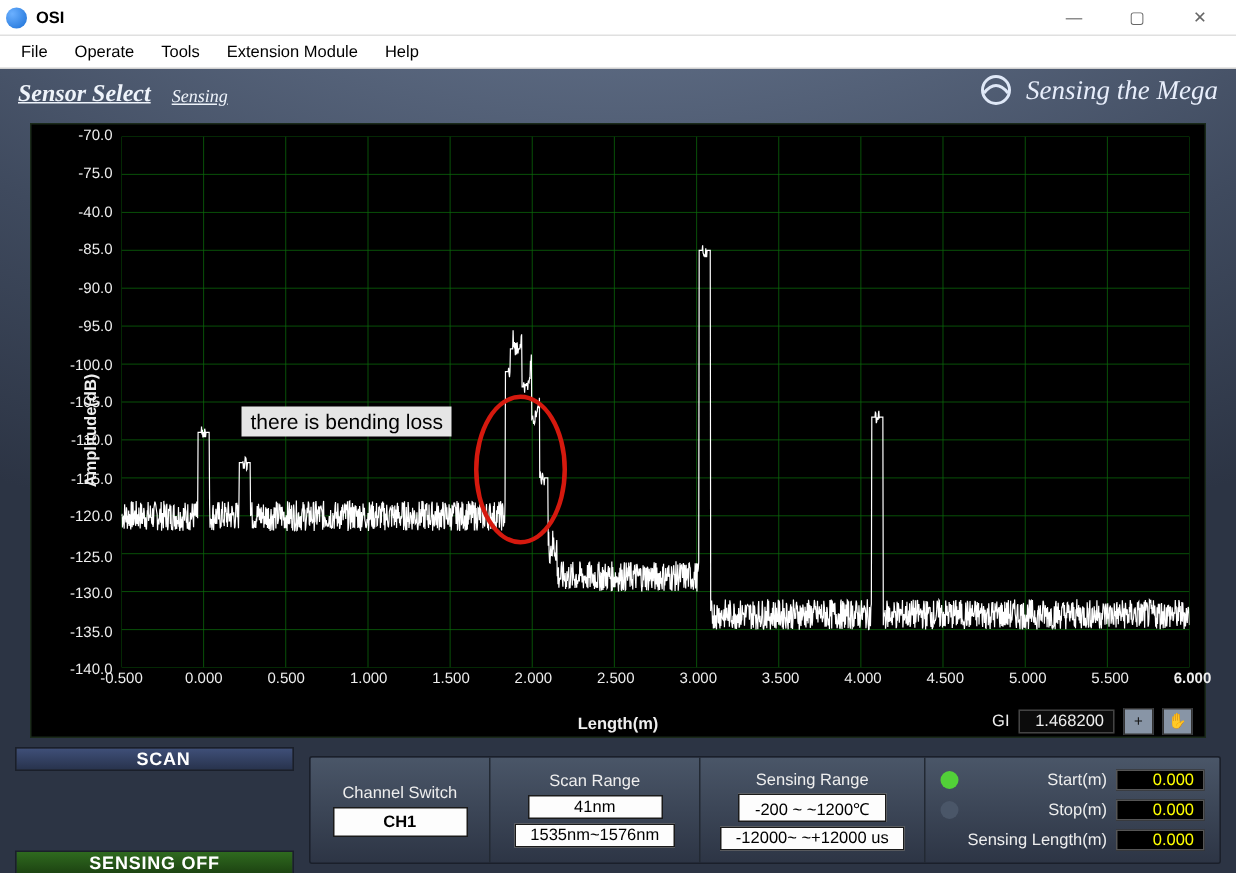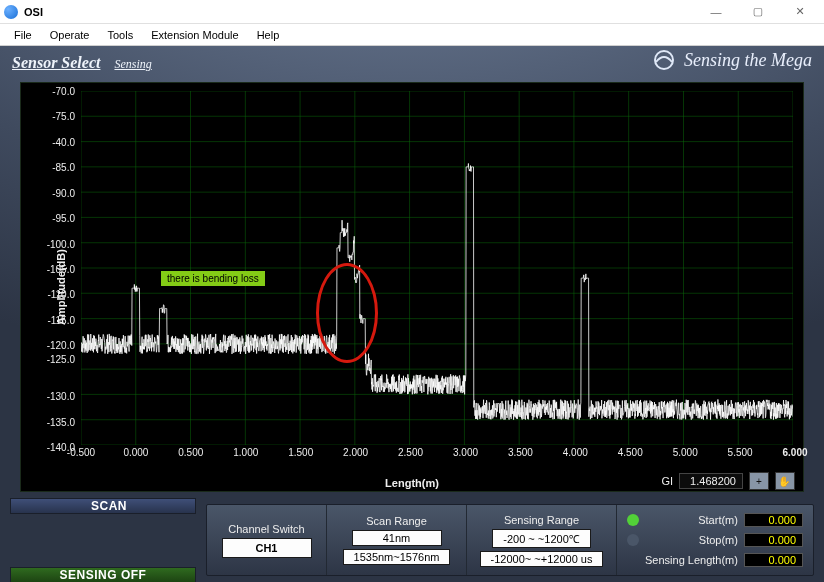--- a/index.html
+++ b/index.html
@@ -36,21 +36,21 @@
     .ticks-y { position: absolute; left: 0; top: 8px; bottom: 46px; width: 56px; }
     .ticks-y span { position: absolute; right: 2px; color: #eee; font-size: 10px; transform: translateY(-50%); }
     .ticks-x { position: absolute; left: 60px; right: 10px; bottom: 30px; height: 14px; }
     .ticks-x span { position: absolute; color: #eee; font-size: 10px; transform: translateX(-50%); }
     .bottom-strip { position: absolute; left: 0; right: 0; bottom: 0; height: 20px; display: flex; align-items: center; justify-content: flex-end; gap: 6px; padding: 0 8px; }
     .bottom-strip .glabel { color: #eee; }
     .gval { background: #0c0c0c; border: 1px solid #444; color: #eee; padding: 1px 6px; width: 64px; text-align: right; }
     .toolbtn { width: 20px; height: 18px; background: #8895a6; border: 1px solid #333; display: inline-flex; align-items: center; justify-content: center; color: #111; font-size: 10px; }
 
     
-    .annot-box { position: absolute; background: #84cc16; color: #000; padding: 2px 6px; font-size: 10px; }
+    .annot-box { position: absolute; background: #e5e5e5; color: #000; padding: 2px 6px; font-size: 14px; }
     .annot-ellipse { position: absolute; border: 3px solid #d5190e; border-radius: 50%; }
 
     
     .ctrlbar { position: absolute; left: 10px; right: 10px; bottom: 6px; height: 72px; display: flex; gap: 10px; }
     .leftbtns { display: flex; flex-direction: column; gap: 8px; justify-content: center; width: 186px; }
     .bigbtn { height: 26px; border: 1px solid #1a1f2a; color: #fff; font-weight: bold; font-size: 12px; letter-spacing: 0.5px; }
     .bigbtn.scan { background: linear-gradient(#3f4f78, #28334d); padding-left: 12px; }
     .bigbtn.sensing { background: linear-gradient(#2f6a1f, #1d4412); margin-top: 45px; }
 
     .panels { flex: 1; display: flex; background: linear-gradient(#4a5668, #2d3545); border: 1px solid #1a1f2a; border-radius: 2px; }
@@ -105,21 +105,21 @@
         <span style="top: 25.4px;">-75.0</span>
         <span style="top: 50.9px;">-40.0</span>
         <span style="top: 76.3px;">-85.0</span>
         <span style="top: 101.7px;">-90.0</span>
         <span style="top: 127.1px;">-95.0</span>
         <span style="top: 152.6px;">-100.0</span>
         <span style="top: 178px;">-105.0</span>
         <span style="top: 203.4px;">-110.0</span>
         <span style="top: 228.9px;">-115.0</span>
         <span style="top: 254.3px;">-120.0</span>
-        <span style="top: 268px; text-align: center;">-125.0</span>
+        <span style="top: 281px; text-align: center;">-125.0</span>
         <span style="top: 305.1px;">-130.0</span>
         <span style="top: 330.6px;">-135.0</span>
         <span style="top: 356px;">-140.0</span>
       </div>
     <div class="ticks-x" id="xticks">
         <span style="left: 0px;">-0.500</span>
         <span style="left: 54.9px;">0.000</span>
         <span style="left: 109.8px;">0.500</span>
         <span style="left: 164.8px;">1.000</span>
         <span style="left: 219.7px;">1.500</span>

